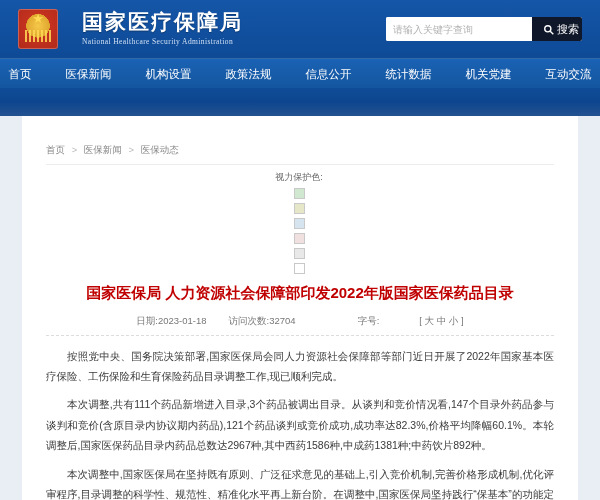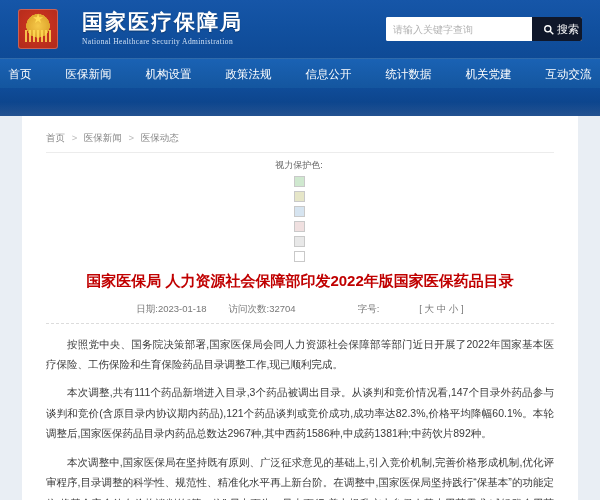--- a/index.html
+++ b/index.html
@@ -147,21 +147,21 @@
   
   .page {
     background: #e9eef4;
     height: 384px;
     padding: 0 22px;
     overflow: hidden;
   }
   .card {
     background: #ffffff;
     height: 100%;
-    padding: 12px 24px 0 24px;
+    padding: 24px 24px 0 24px;
     overflow: hidden;
   }
   .crumb {
     font-size: 9.5px;
     color: #888;
     padding: 4px 0 7px 0;
     border-bottom: 1px solid #ececec;
   }
   .crumb a { color: #888; text-decoration: none; }
   .crumb .sep { margin: 0 4px; color: #bbb; }

